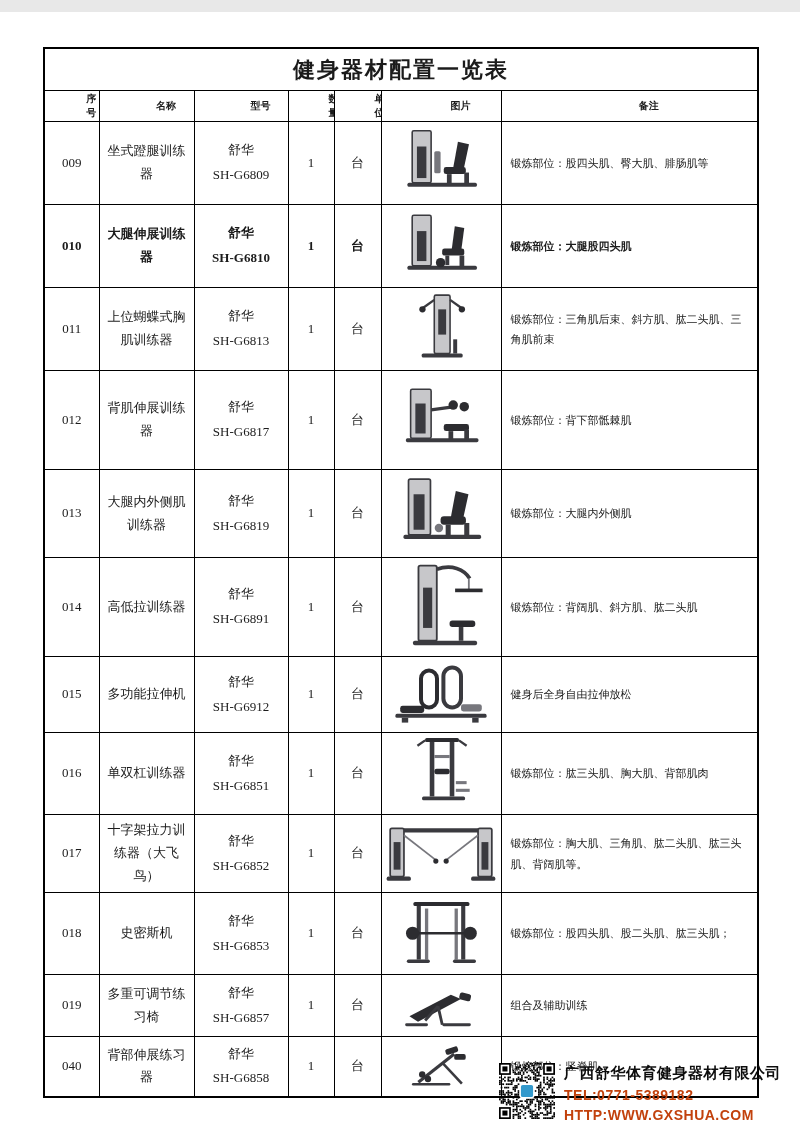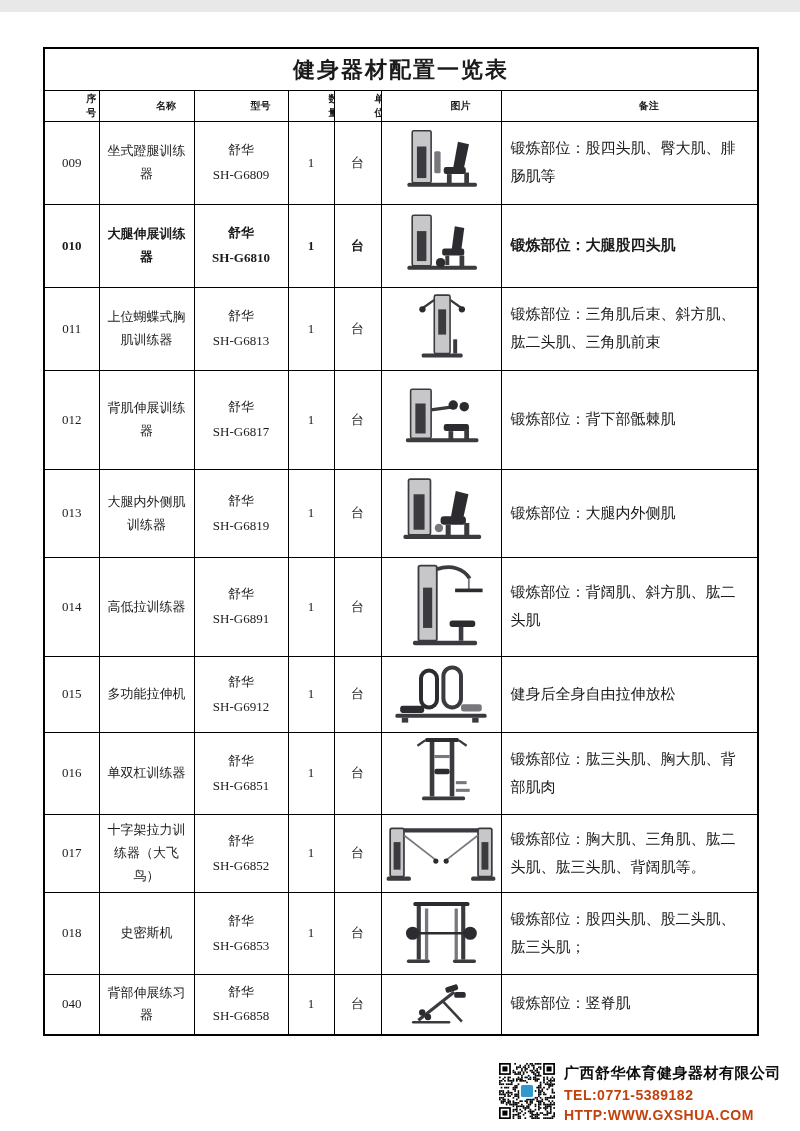--- a/index.html
+++ b/index.html
@@ -21,21 +21,21 @@
   .header-row th{
     height:28px;font-size:10px;font-weight:bold;text-align:center;
     vertical-align:middle;
     padding-left:40px;
   }
   td.c{
     text-align:center;vertical-align:middle;font-size:13px;
     padding:2px 4px;line-height:1.75;
   }
   td.remark{
-    text-align:left;vertical-align:middle;font-size:15px;
+    text-align:left;vertical-align:middle;font-size:11px;
     padding:4px 9px;line-height:1.85;
   }
   td.img-cell{text-align:center;vertical-align:middle;padding:2px;}
   .machine{display:inline-flex;align-items:center;justify-content:center;}
   .machine svg{height:100%;max-width:112px;display:block;}
   .model-cell div{line-height:1.9;text-align:center;}
 
   .watermark{
     position:absolute;left:499px;top:1051px;display:flex;
     align-items:flex-start;gap:9px;
@@ -304,20 +304,40 @@
                 <rect x="76" y="14" width="4" height="62" fill="#77777d"></rect>
                 <rect x="26" y="6" width="68" height="5" rx="2" fill="#2c2c30"></rect>
                 <line x1="18" y1="44" x2="102" y2="44" stroke="#2c2c30" stroke-width="3"></line>
                 <circle cx="25" cy="44" r="8" fill="#2c2c30"></circle>
                 <circle cx="95" cy="44" r="8" fill="#2c2c30"></circle>
                 <rect x="18" y="76" width="28" height="4" rx="2" fill="#3a3a3f"></rect>
                 <rect x="74" y="76" width="28" height="4" rx="2" fill="#3a3a3f"></rect>
               </svg>
             </span></td>
           <td class="remark">锻炼部位：股四头肌、股二头肌、肱三头肌；</td>
+        </tr>
+        <tr style="height: 62px;">
+          <td class="c">019</td>
+          <td class="c">多重可调节练习椅</td>
+          <td class="c model-cell">
+            <div>舒华</div>
+            <div>SH-G6857</div>
+          </td>
+          <td class="c">1</td>
+          <td class="c">台</td>
+          <td class="img-cell"><span class="machine" style="height:50px">
+              <svg viewBox="0 0 120 70">
+                <polygon points="16,52 74,22 88,28 28,60" fill="#2c2c30"></polygon>
+                <rect x="86" y="20" width="16" height="10" rx="3" fill="#2c2c30" transform="rotate(14 94 25)"></rect>
+                <path d="M38 58 L56 38 M56 38 L62 64" stroke="#3a3a3f" stroke-width="4" fill="none"></path>
+                <rect x="10" y="62" width="32" height="4" rx="2" fill="#3a3a3f"></rect>
+                <rect x="62" y="62" width="40" height="4" rx="2" fill="#3a3a3f"></rect>
+              </svg>
+            </span></td>
+          <td class="remark">组合及辅助训练</td>
         </tr>
         <tr style="height: 60px;">
           <td class="c">040</td>
           <td class="c">背部伸展练习器</td>
           <td class="c model-cell">
             <div>舒华</div>
             <div>SH-G6858</div>
           </td>
           <td class="c">1</td>
           <td class="c">台</td>

